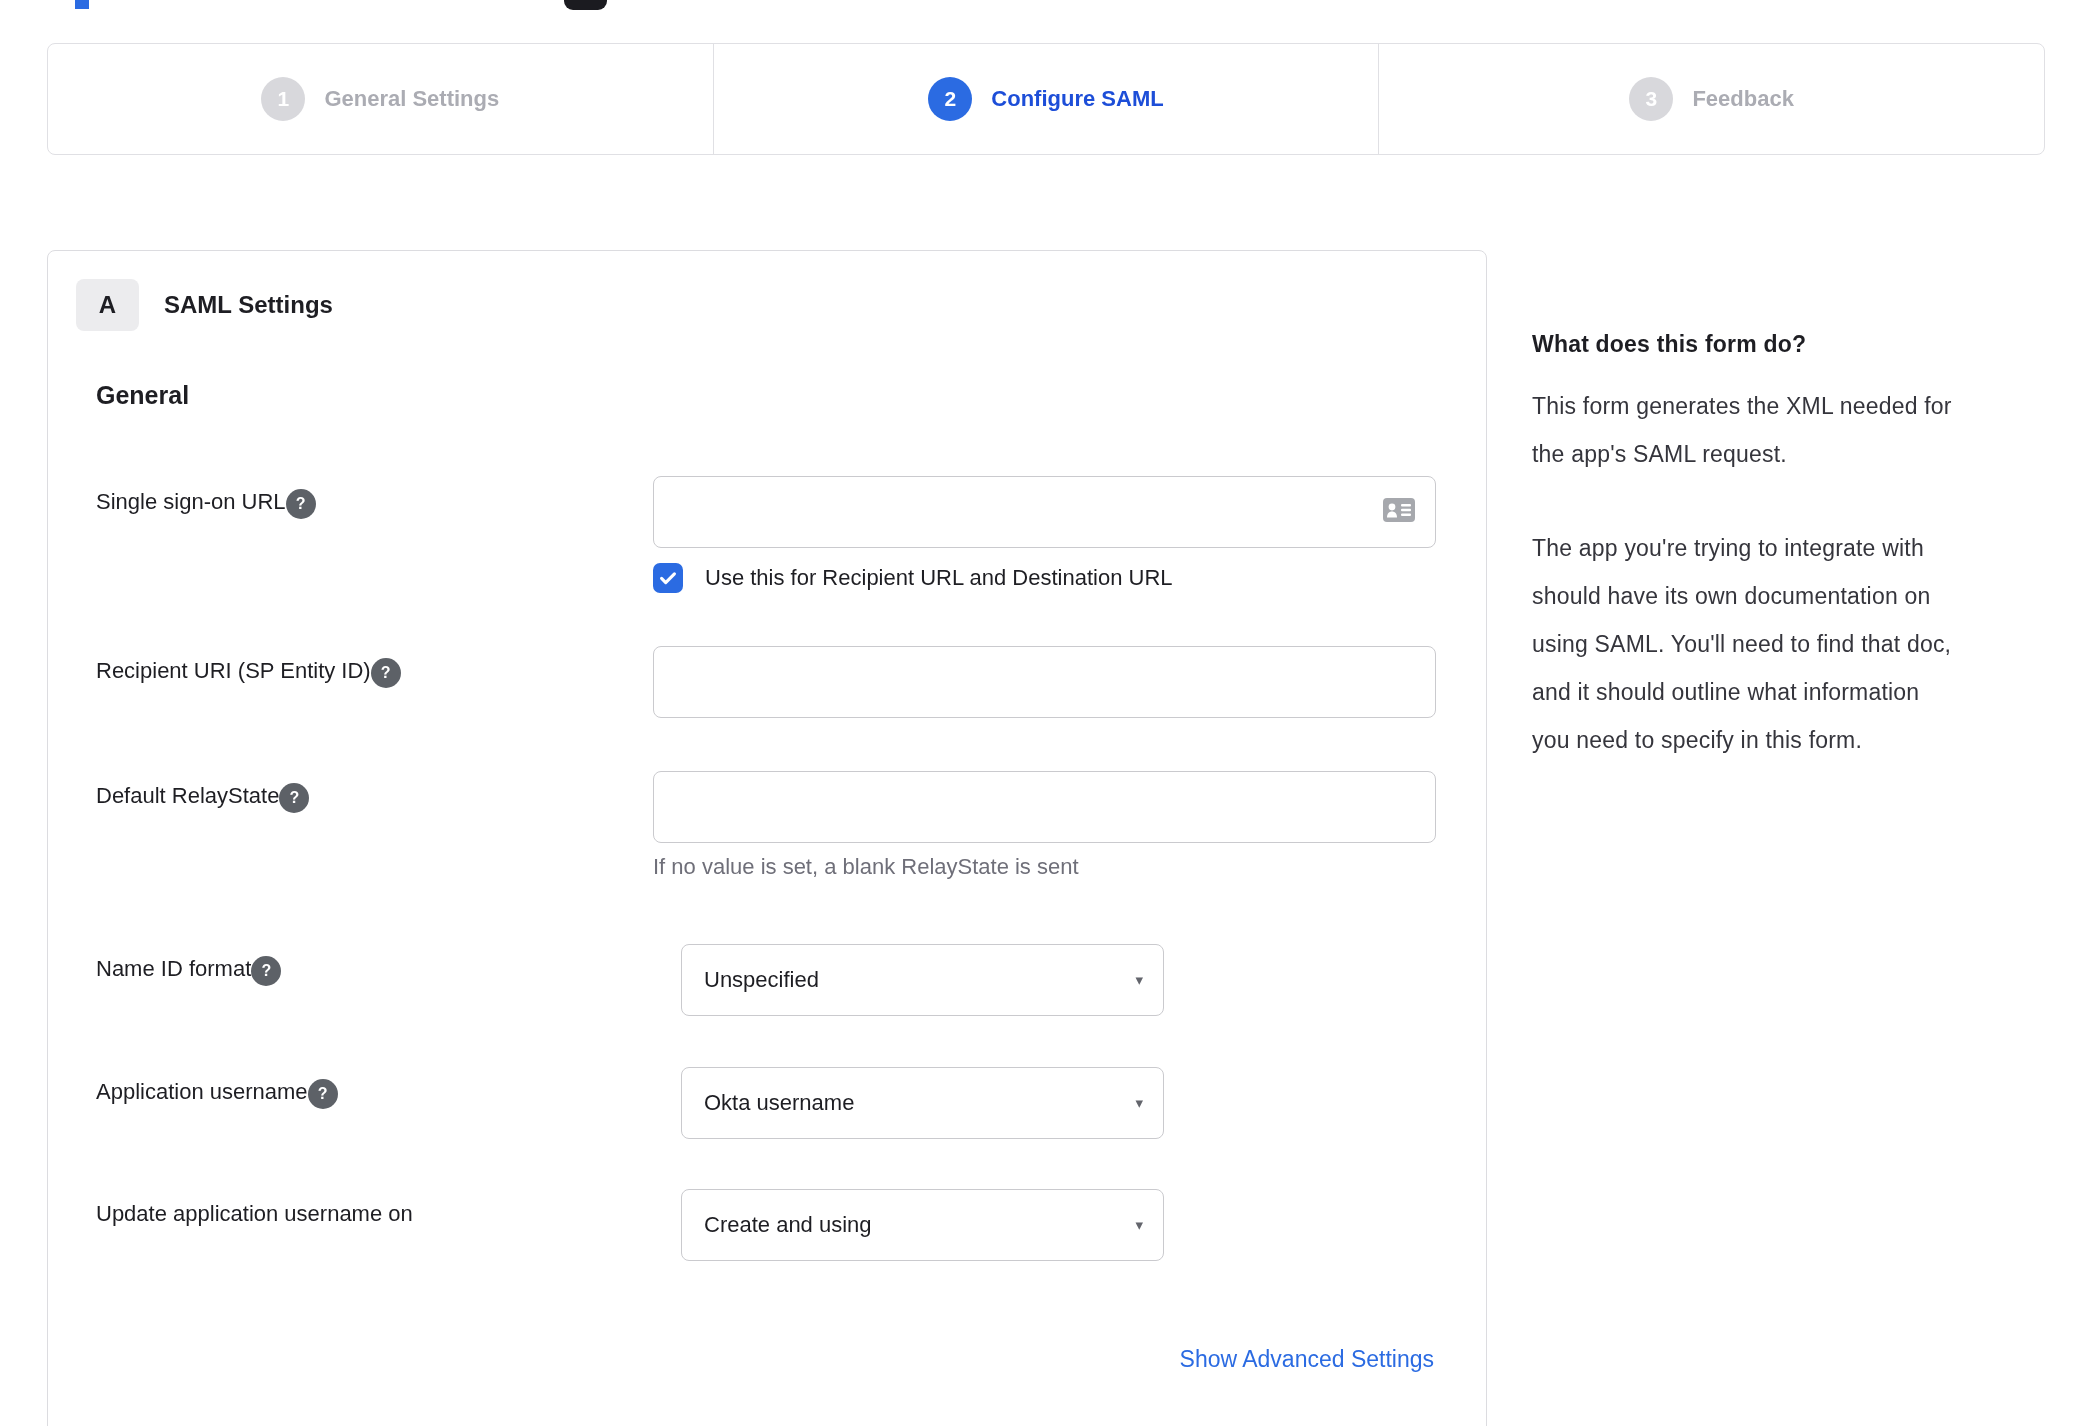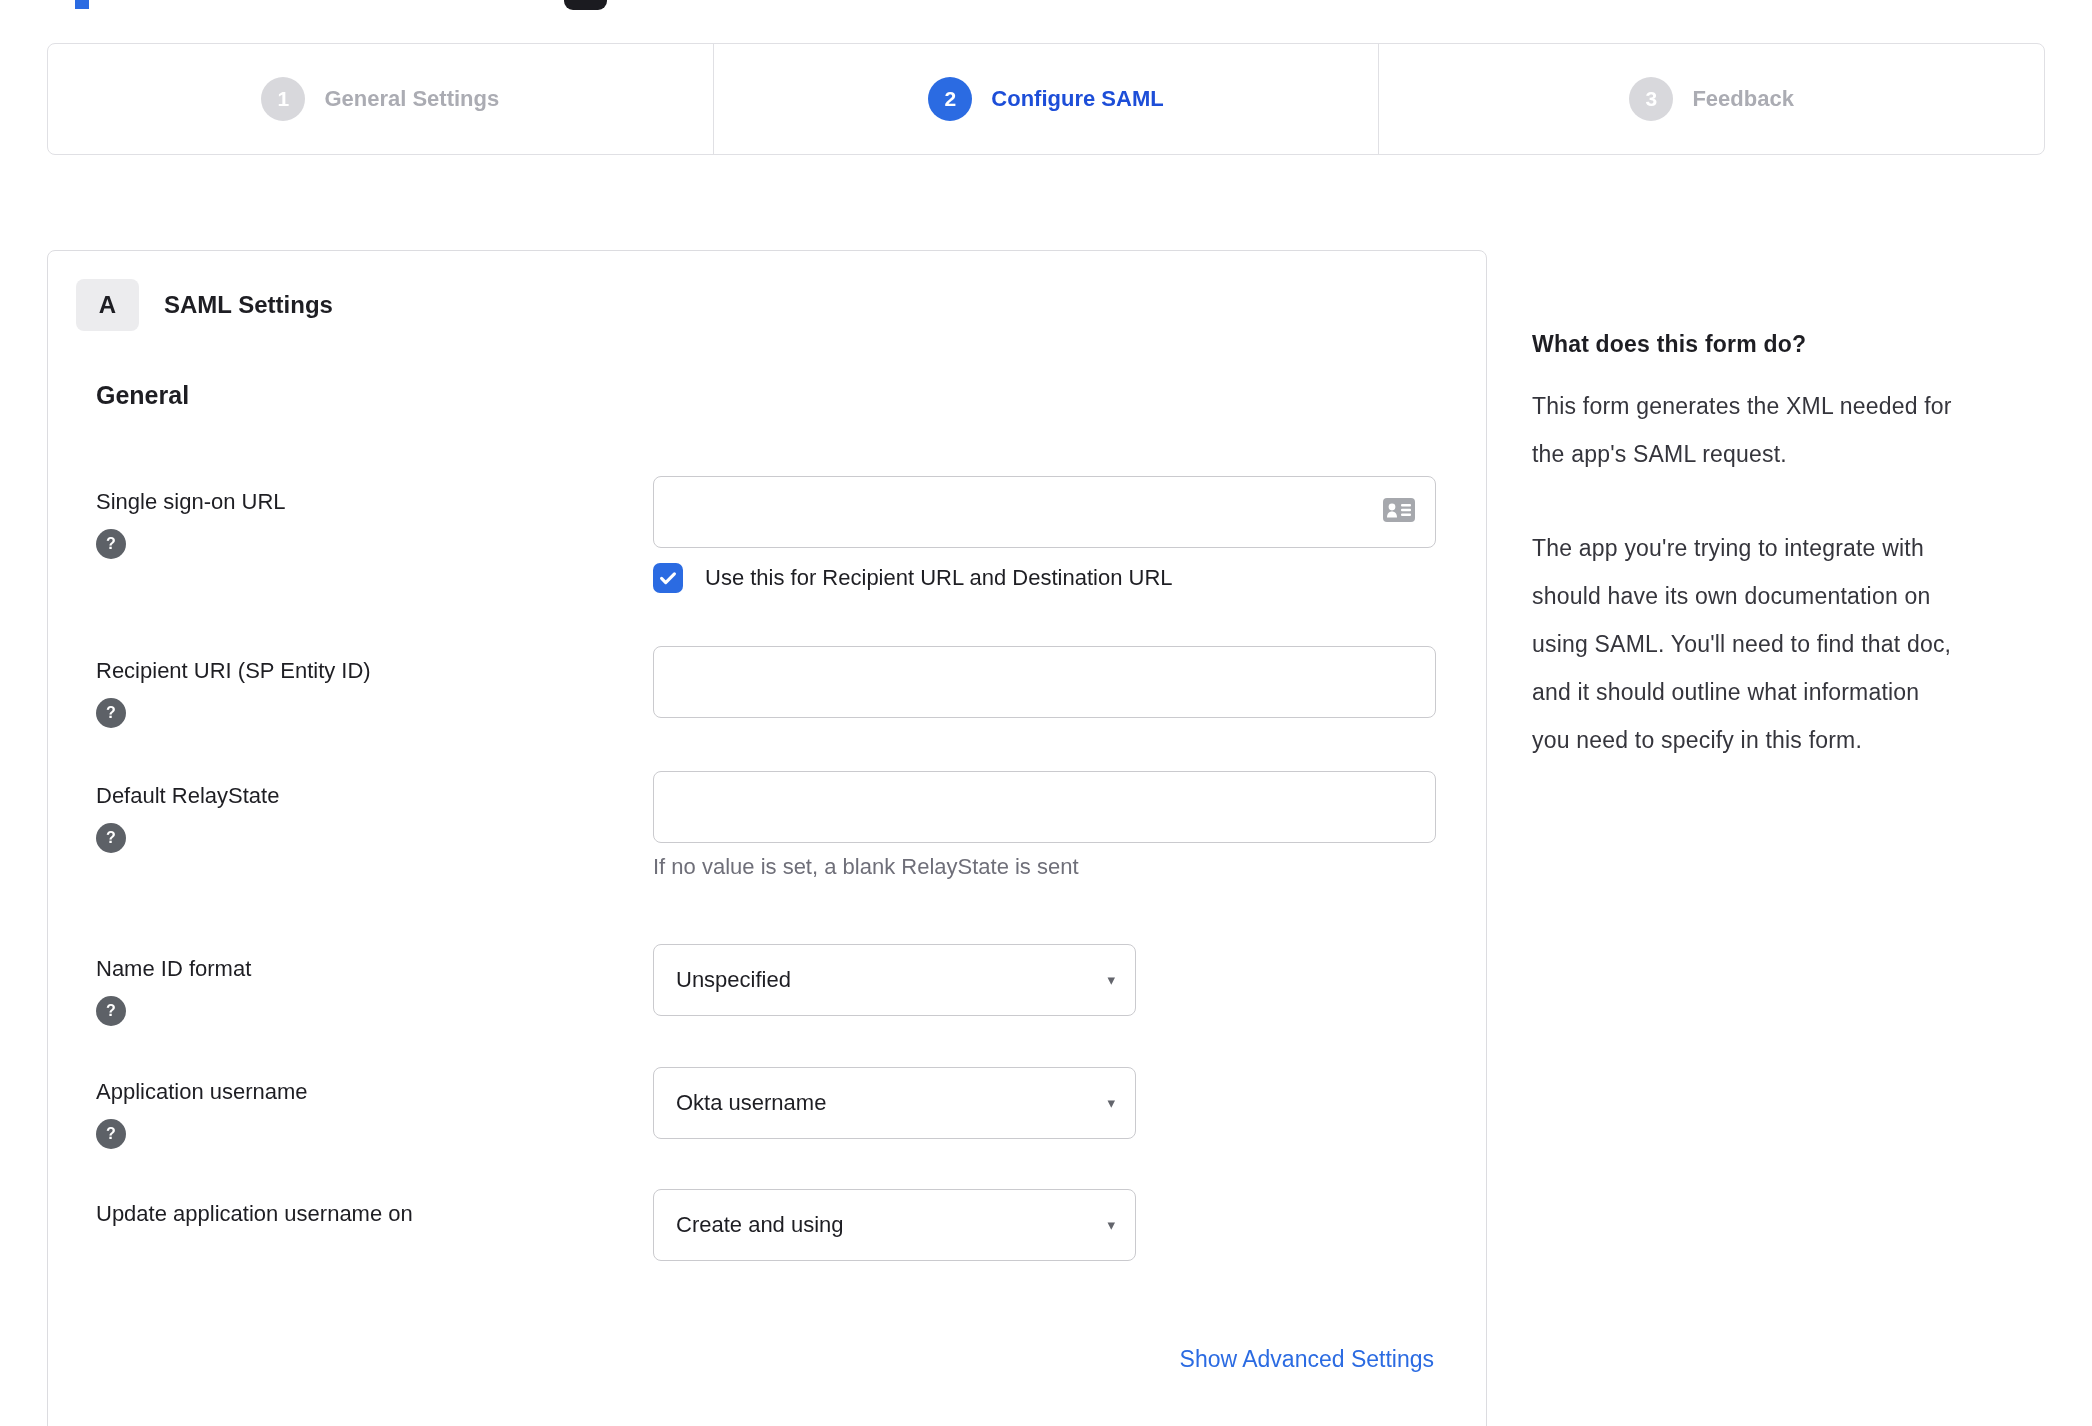--- a/index.html
+++ b/index.html
@@ -53,22 +53,22 @@
     display:flex; align-items:center;
     font-size:24px; font-weight:bold;
   }
   .section-heading {
     position:absolute; left:48px; top:130px;
     font-size:25px; font-weight:bold;
   }
 
   .lbl {
     position:absolute; left:48px;
-    display:flex; align-items:flex-start; gap:14px;
-    font-size:22px; color:#1e1e23; height:30px;flex-direction:column;
+    display:flex; align-items:flex-start; 
+    font-size:22px; color:#1e1e23; height:30px;
   }
   .help-icon {
     width:30px; height:30px; border-radius:50%;
     background:#5d6167; color:#fff;
     display:flex; align-items:center; justify-content:center;
     font-size:16px; font-weight:bold; flex:0 0 auto;
   }
 
   .text-input {
     position:absolute; left:605px; width:783px; height:72px;
@@ -83,21 +83,21 @@
   .checkbox {
     position:absolute; left:605px; width:30px; height:30px;
     background:#2b6be2; border-radius:7px;
     display:flex; align-items:center; justify-content:center;
   }
   .checkbox-label { position:absolute; left:657px; font-size:22px; color:#1e1e23; }
 
   .helper-text { position:absolute; left:605px; font-size:22px; color:#6f6f79; }
 
   .select {
-    position:absolute; left:605px; width:483px; height:72px;
+    position:absolute; left:633px; width:483px; height:72px;
     border:1px solid #cacace; border-radius:8px; background:#fff;
     display:flex; align-items:center;
     font-size:22px; color:#1e1e23; padding:0 22px; cursor:pointer;
   }
   .select .caret {
     position:absolute; right:20px; font-size:15px; color:#63656c;
   }
 
   .advanced-link {
     position:absolute; right:52px; top:1095px;

